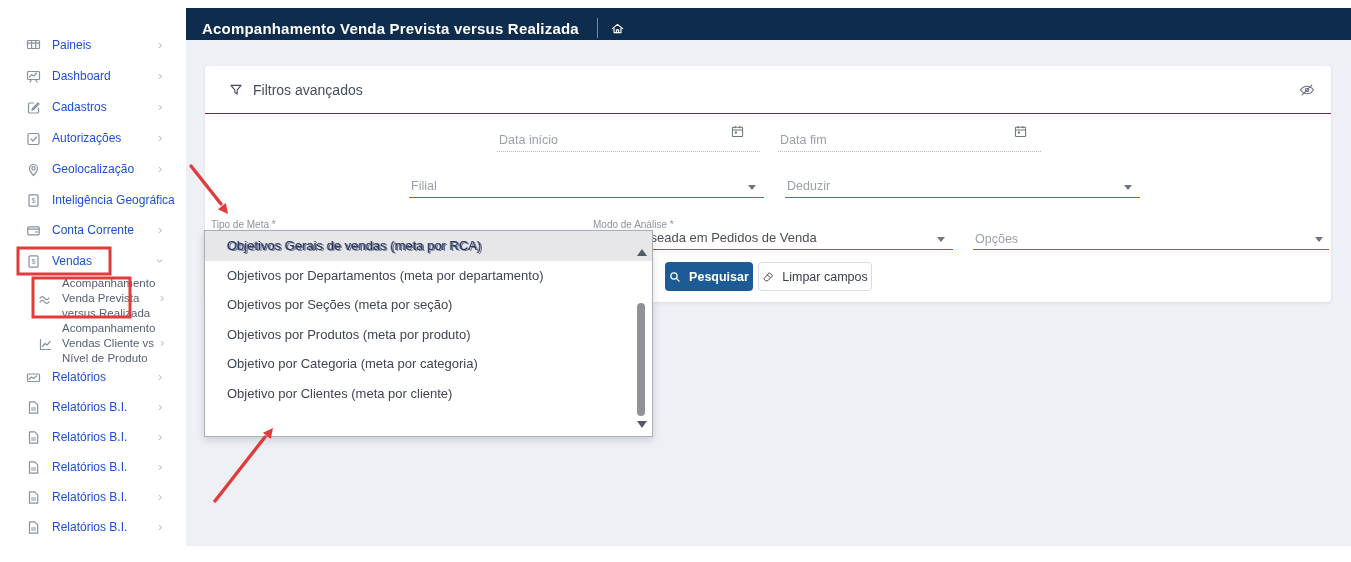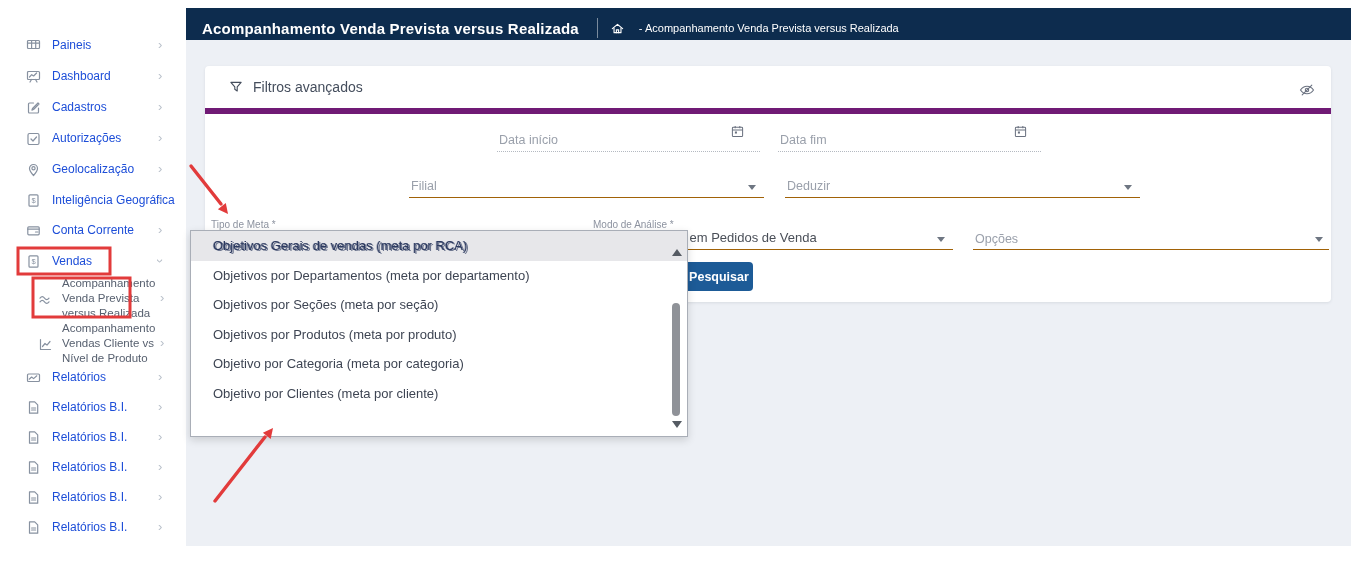--- a/index.html
+++ b/index.html
@@ -23,40 +23,40 @@
   .side-sub { position:absolute; left:0; width:186px; cursor:pointer; }
   .side-sub .ic { position:absolute; left:38px; width:15px; height:15px; }
   .side-sub .lines { position:absolute; left:62px; top:0; font-size:11.5px; color:#57606f; line-height:15px; }
   .side-sub .chev { position:absolute; left:160px; top:14px; color:#b9c0ca; font-size:13px; }
   svg.sic { stroke:#8791a0; fill:none; stroke-width:1.2; stroke-linecap:round; stroke-linejoin:round; }
 
   
   .content { position:absolute; left:186px; top:40px; width:1165px; height:506px; background:#edf0f5; }
 
   .card { position:absolute; left:19px; top:26px; width:1126px; height:236px; background:#ffffff; border-radius:4px; box-shadow:0 1px 3px rgba(25,39,60,.10); }
-  .card-head { position:relative; height:48px; border-bottom:6px solid #701a75; display:flex; align-items:center; padding-left:24px; }
+  .card-head { position:relative; height:48px; border-bottom:1px solid #701a75; display:flex; align-items:center; padding-left:24px; }
   .card-head .ftitle { font-size:14px; color:#454e5d; margin-left:10px; }
   .eye-btn { position:absolute; right:16px; top:16px; cursor:pointer; display:flex; }
 
   .field { position:absolute; }
   .field .ph { position:absolute; left:2px; bottom:4px; font-size:12.5px; color:#9aa0ab; }
   .field .val { position:absolute; left:33px; bottom:4px; font-size:13px; color:#4a4f58; white-space:nowrap; }
   .u-dot { border-bottom:1px dotted #b4b9c1;text-decoration:underline; }
   .u-solid { border-bottom:1px solid #a16207;margin-left:8px; }
   .caret { position:absolute; right:8px; bottom:7px; width:0; height:0; border-left:4.5px solid transparent; border-right:4.5px solid transparent; border-top:5px solid #6e7682; }
   .cal { position:absolute; right:16px; top:0; display:flex; }
   .tiny { position:absolute; font-size:10px; color:#8d93a0; }
 
   .btn { position:absolute; height:29px; border-radius:4px; display:flex; align-items:center; justify-content:center; font-size:12.5px; cursor:pointer; }
   .btn-primary { background:#1d5b97; color:#ffffff; font-weight:bold; }
   .btn-ghost { background:#ffffff; color:#39404d; border:1px solid #d9dce1; }
   .btn .bic { margin-right:8px; display:flex; }
 
   
-  .dropdown { position:absolute; left:190px; top:230px; width:498px; height:207px; background:#ffffff; border:1px solid #a9aeb7; box-shadow:0 3px 8px rgba(0,0,0,.15); z-index:6; }
+  .dropdown { position:absolute; left:204px; top:230px; width:449px; height:207px; background:#ffffff; border:1px solid #a9aeb7; box-shadow:0 3px 8px rgba(0,0,0,.15); z-index:6; }
   .dropdown ul { list-style:none; }
   .dropdown li { height:29.5px; display:flex; align-items:center; padding-left:22px; font-size:13px; color:#3e4553; cursor:pointer; white-space:nowrap; }
   .dropdown li.sel { background:#e7e7ea; color:#2c3a60; text-shadow:1.4px .6px 0 rgba(44,58,96,.65), -0.7px -0.4px 0 rgba(44,58,96,.4); }
   .sbar { position:absolute; right:3px; top:16px; bottom:6px; width:15px; }
   .sbar .up { position:absolute; top:2px; left:3px; width:0; height:0; border-left:5px solid transparent; border-right:5px solid transparent; border-bottom:7px solid #555b63; }
   .sbar .thumb { position:absolute; top:56px; left:3px; width:8px; height:113px; background:#8f9298; border-radius:4px; }
   .sbar .dn { position:absolute; bottom:2px; left:3px; width:0; height:0; border-left:5px solid transparent; border-right:5px solid transparent; border-top:7px solid #555b63; }
 
   
   .annot { position:absolute; left:0; top:0; z-index:20; pointer-events:none; }
@@ -69,21 +69,20 @@
   <div class="topbar">
     <div class="title">Acompanhamento Venda Prevista versus Realizada</div>
     <div class="divider"></div>
     <div class="home">
       <svg width="15" height="15" viewBox="0 0 16 16" fill="none" stroke="#ffffff" stroke-width="1.2" stroke-linecap="round" stroke-linejoin="round">
         <path d="M2.5 8.2 8 3.6l5.5 4.6"></path>
           <path d="M4.3 7.4V12.4h7.4V7.4"></path>
           <path d="M6.8 12.4V9.4h2.4v3"></path>
       </svg>
     </div>
-    <div class="crumb">- Acompanhamento Venda Prevista versus Realizada</div>
   </div>
 
   <div class="sidebar">
 
     <div class="side-item" style="top:34px">
       <span class="ic">
           <svg class="sic" width="15" height="15" viewBox="0 0 15 15">
             <rect x="1.5" y="2.5" width="12" height="8" rx="1"></rect>
             <path d="M1.5 5.2h12M5.6 2.5v8M9.7 2.5v8"></path>
           </svg>
@@ -325,20 +324,29 @@
       </div>
 
       <div class="btn btn-primary" style="left:460px;top:196px;width:88px">
         <span class="bic">
           <svg width="12" height="12" viewBox="0 0 13 13" fill="none" stroke="#ffffff" stroke-width="1.4" stroke-linecap="round">
               <circle cx="5.4" cy="5.4" r="3.4"></circle>
               <path d="M8 8l3 3"></path>
             </svg>
         </span>
         <span>Pesquisar</span>
+      </div>
+      <div class="btn btn-ghost" style="left:553px;top:196px;width:114px">
+        <span class="bic">
+          <svg width="12" height="12" viewBox="0 0 14 14" fill="none" stroke="#39404d" stroke-width="1.1" stroke-linejoin="round">
+              <path d="M8.6 2 12.3 5.7 6.6 11.4H4.2L2 9.2z"></path>
+              <path d="M6.2 4.4l3.6 3.6"></path>
+            </svg>
+        </span>
+        <span>Limpar campos</span>
       </div>
     </div>
   </div>
 
   <div class="dropdown">
     <ul>
       <li class="sel">Objetivos Gerais de vendas (meta por RCA)</li>
       <li>Objetivos por Departamentos (meta por departamento)</li>
       <li>Objetivos por Seções (meta por seção)</li>
       <li>Objetivos por Produtos (meta por produto)</li>

